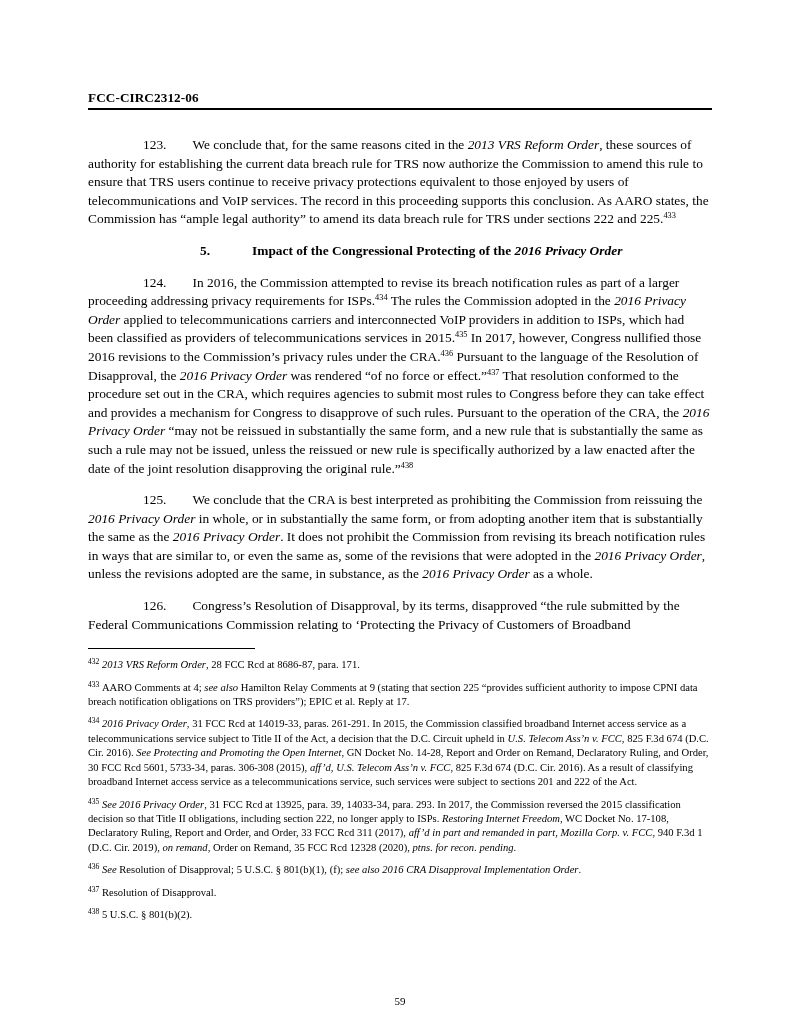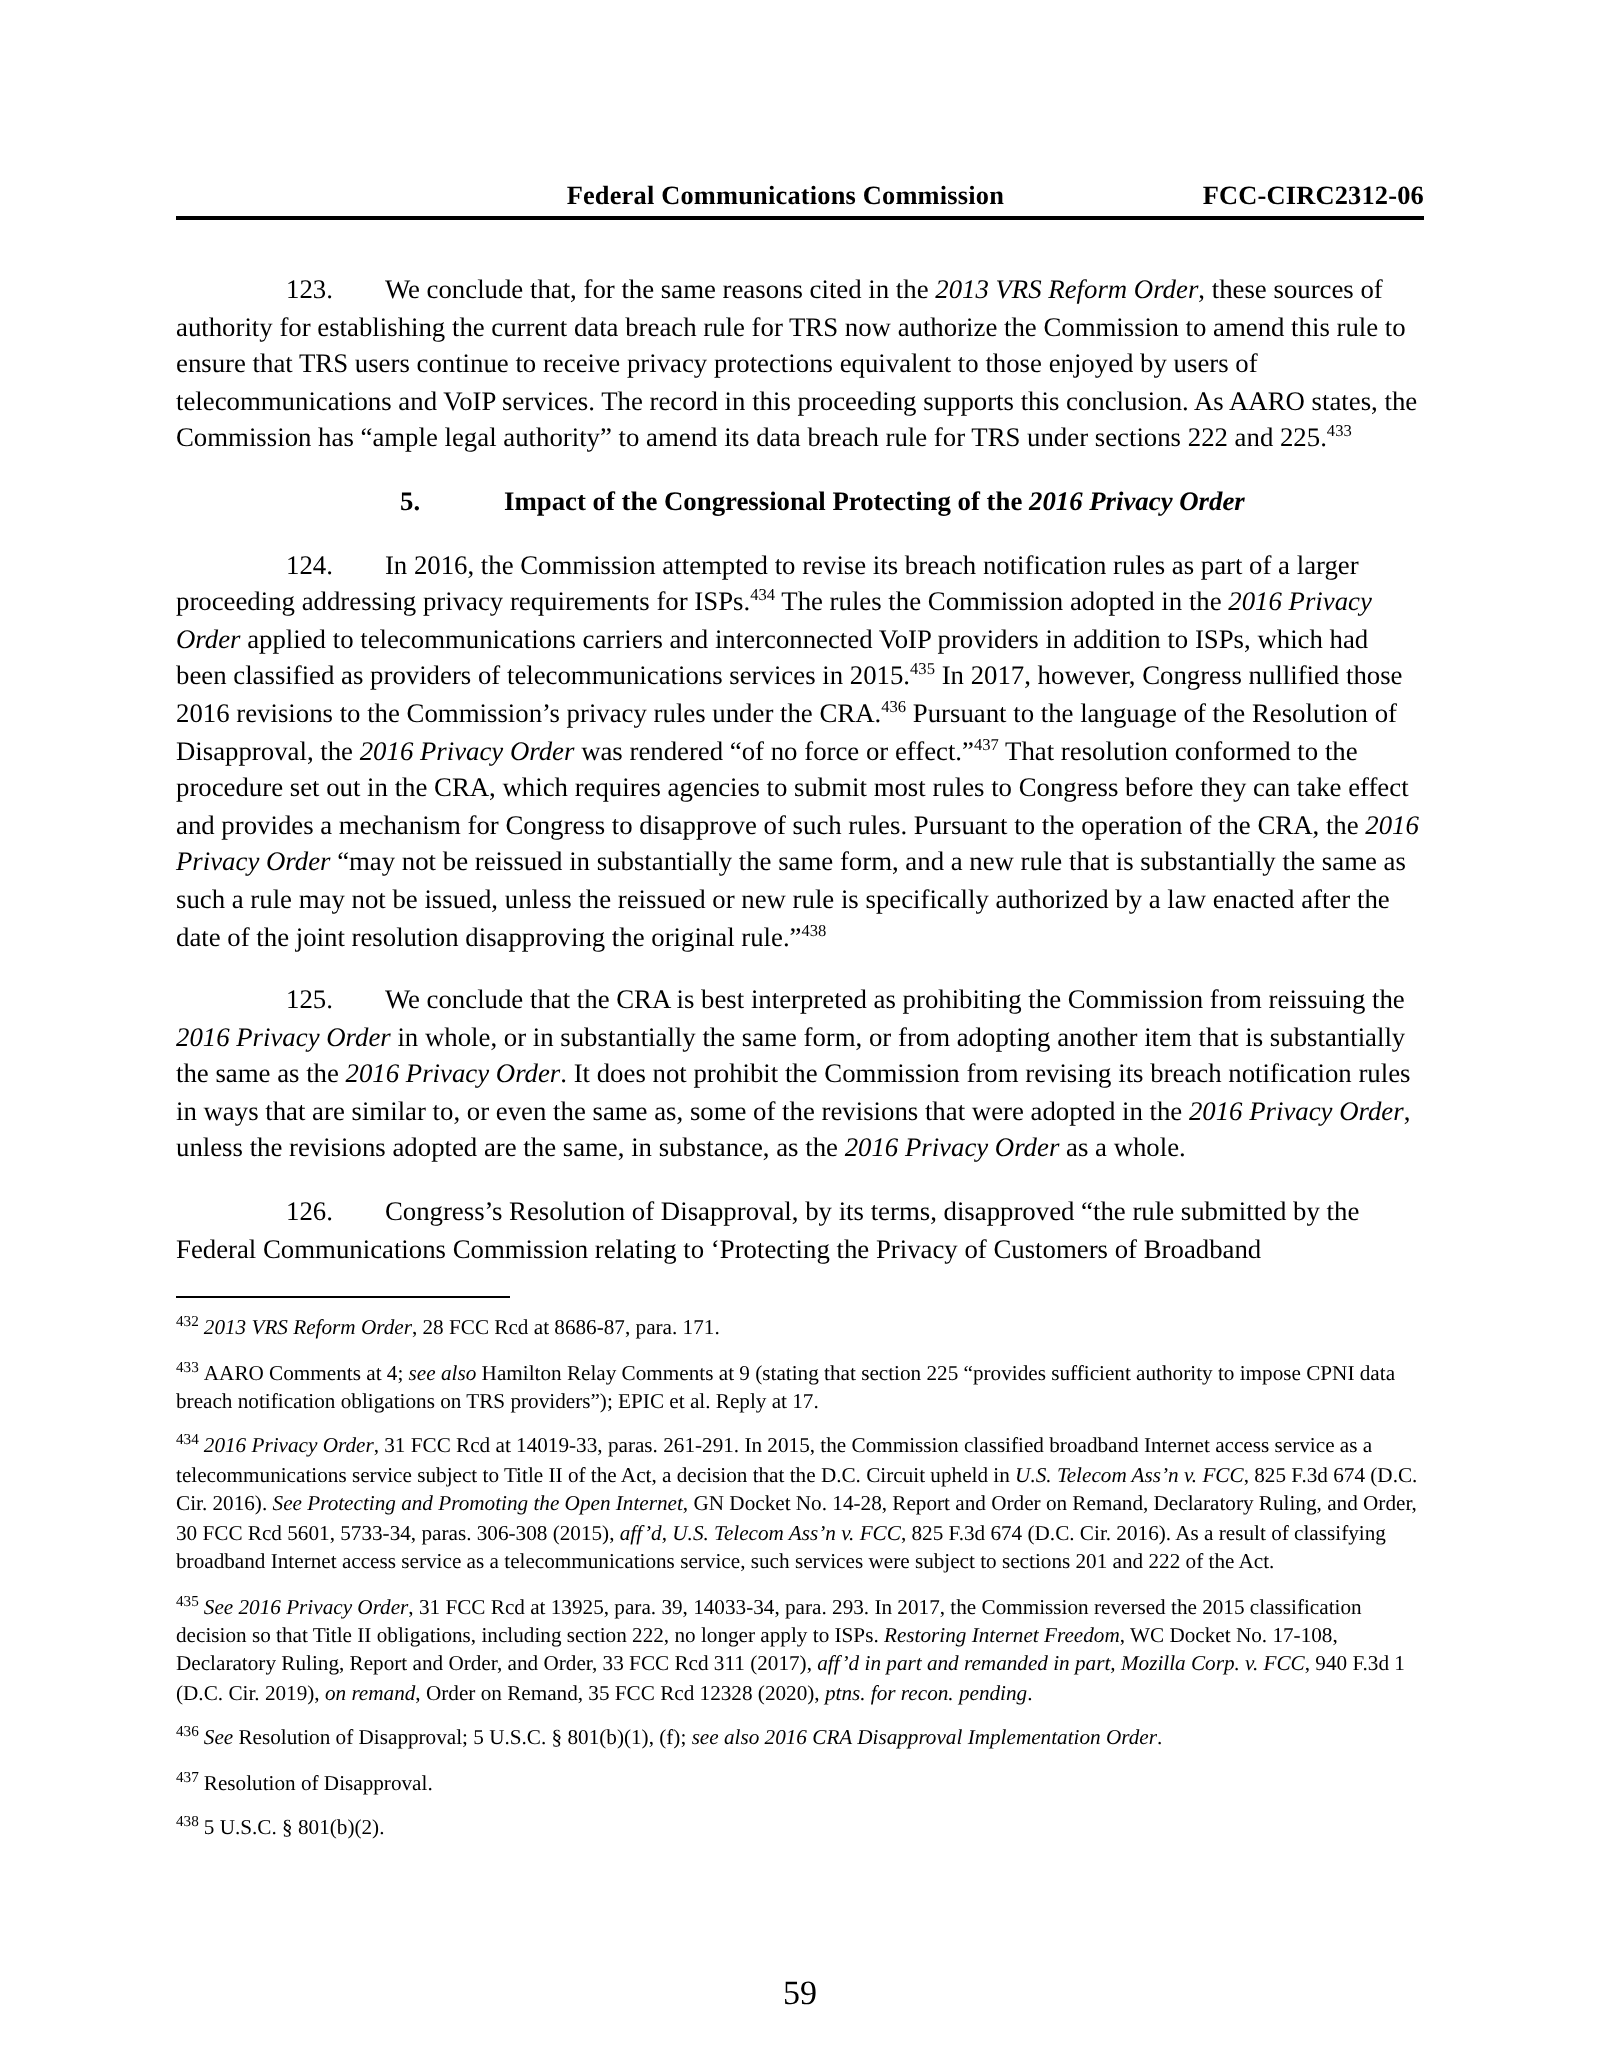--- a/index.html
+++ b/index.html
@@ -106,30 +106,29 @@
     margin-right: 2.5px;
   }
 
   
   .page-number {
     position: absolute;
     left: 0;
     right: 0;
     bottom: 28px;
     text-align: center;
-    font-size: 17px;
+    font-size: 11px;
   }
 </style>
 </head>
 <body>
 
 <div class="page">
 
   <div class="header">
-    <div class="header-title">Federal Communications Commission</div>
     <div class="header-docnum">FCC-CIRC2312-06</div>
   </div>
   <hr class="header-rule">
 
   <div class="body-text">
 
 
     <p><span class="para-indent"></span><span>123.</span><span class="num-gap"></span><span>We conclude that, for the same reasons cited in the </span><i>2013 VRS Reform Order</i><span>, these sources of authority for establishing the current data breach rule for TRS now authorize the Commission to amend this rule to ensure that TRS users continue to receive privacy protections equivalent to those enjoyed by users of telecommunications and VoIP services.  The record in this proceeding supports this conclusion.  As AARO states, the Commission has “ample legal authority” to amend its data breach rule for TRS under sections 222 and 225.</span><sup>433</sup></p>
 
     <p class="section-heading"><span class="head-indent"></span><span>5.</span><span class="head-gap"></span><span>Impact of the Congressional Protecting of the </span><i>2016 Privacy Order</i></p>

